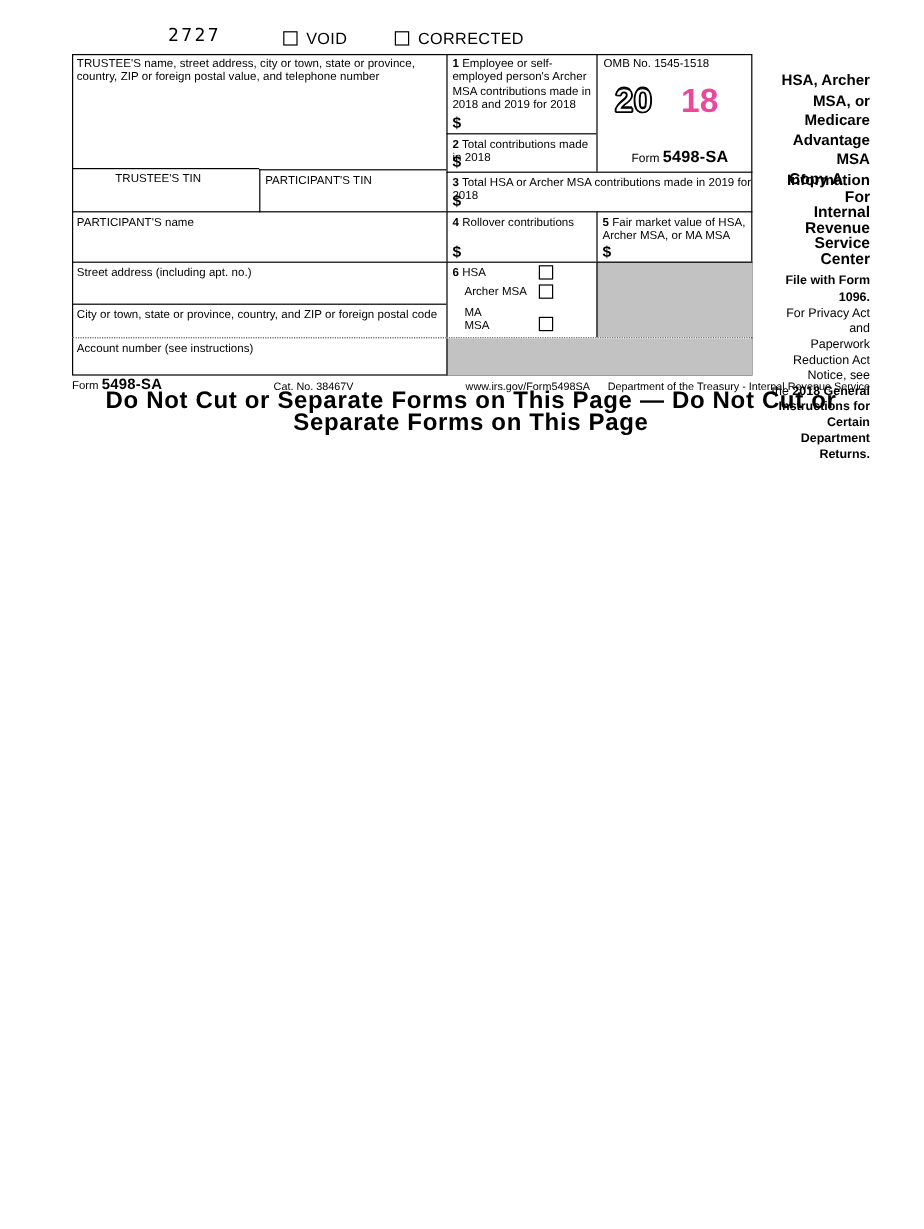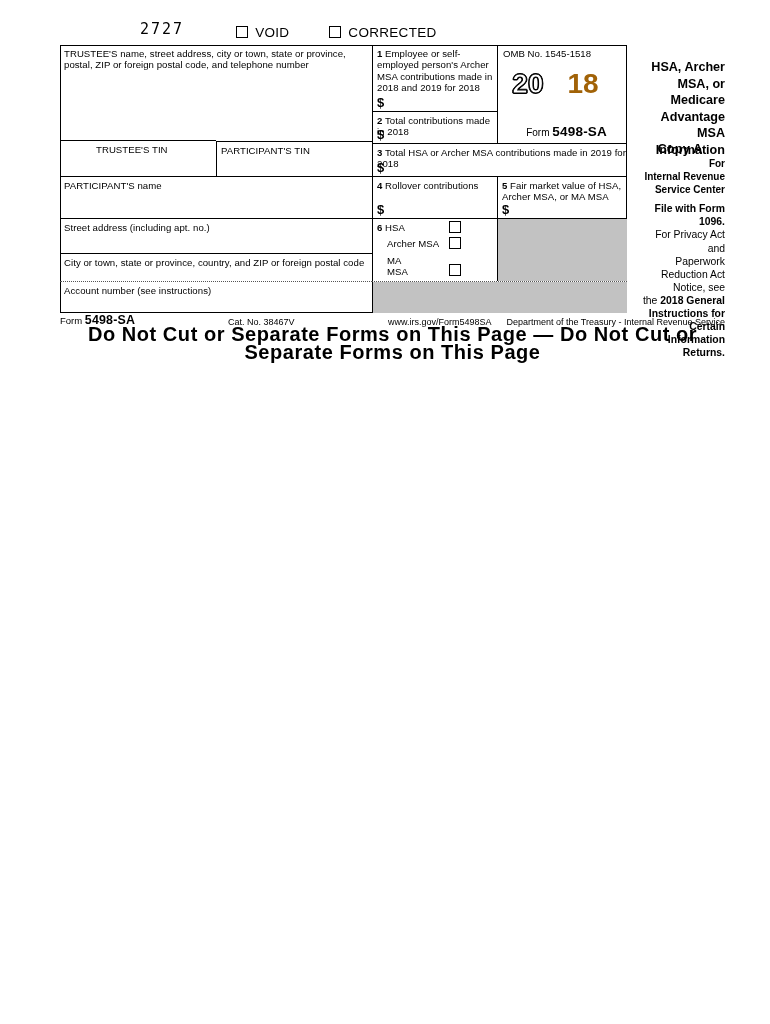--- a/index.html
+++ b/index.html
@@ -108,21 +108,21 @@
     line-height: 30px;
     font-weight: bold;
     letter-spacing: 0px;
   }
   .yr-out {
     color: #ffffff;
     -webkit-text-stroke: 1.1px #000;
     text-shadow:
       -1px 0 #000, 1px 0 #000, 0 -1px #000, 0 1px #000;
   }
-  .yr-bold { color: #a16207; margin-left: 24px; }
+  .yr-bold { color: #ec4899; margin-left: 24px; }
   .formno {
     position: absolute;
     left: 0; right: 6px;
     bottom: 4px;
     text-align: right;
     font-size: 10px;
     line-height: 12px;
   }
   .formno b { font-size: 13.5px; letter-spacing: .2px; }
 
@@ -145,21 +145,21 @@
     text-align: right;
   }
   .copya-h {
     font-size: 13px;
     line-height: 15px;
     font-weight: bold;
     margin-bottom: 1px;
     text-align: center;
   }
   .copya-s {
-    font-size: 10px;
+    font-size: 13px;
     line-height: 13.1px;
     font-weight: bold;
   }
   .copya-b {
     font-size: 10.4px;
     line-height: 13.1px;
     margin-top: 6px;
   }
   .copya-b b { font-weight: bold; }
 
@@ -203,21 +203,21 @@
       <span class="cbox"></span>
       <span class="cblabel">CORRECTED</span>
     </span>
   </div>
 
   <div class="form">
 
     <div class="frame"></div>
 
     <div class="cell pad" style="left:0;top:0;width:312px;height:95px;">
-      <div class="lbl" style="width:302px;">TRUSTEE'S name, street address, city or town, state or province, postal, ZIP or foreign postal code, and telephone number</div>
+      <div class="lbl" style="width:302px;">TRUSTEE'S name, street address, city or town, state or province, country, ZIP or foreign postal value, and telephone number</div>
     </div>
 
     <div class="cell pad bt" style="left:0;top:95px;width:156px;height:36px;padding-left:36px;">
       <div class="lbl">TRUSTEE'S TIN</div>
     </div>
 
     <div class="cell pad bt bl" style="left:156px;top:96px;width:156px;height:36px;">
       <div class="lbl">PARTICIPANT'S TIN</div>
     </div>
 
@@ -323,21 +323,21 @@
       <div class="copya-s">Internal Revenue</div>
       <div class="copya-s">Service Center</div>
       <div class="copya-b">
         <div style="font-weight:bold;">File with Form 1096.</div>
         <div>For Privacy Act and</div>
         <div>Paperwork</div>
         <div>Reduction Act</div>
         <div>Notice, see</div>
         <div><span>the </span><b>2018 General</b></div>
         <div style="font-weight:bold;">Instructions for</div>
-        <div style="font-weight:bold;">Certain Information</div>
+        <div style="font-weight:bold;">Certain Department</div>
         <div style="font-weight:bold;">Returns.</div>
       </div>
     </div>
 
   </div>
 
   <div class="footer">
     <span class="f-form">
       <span>Form</span>
       <b>5498-SA</b>

